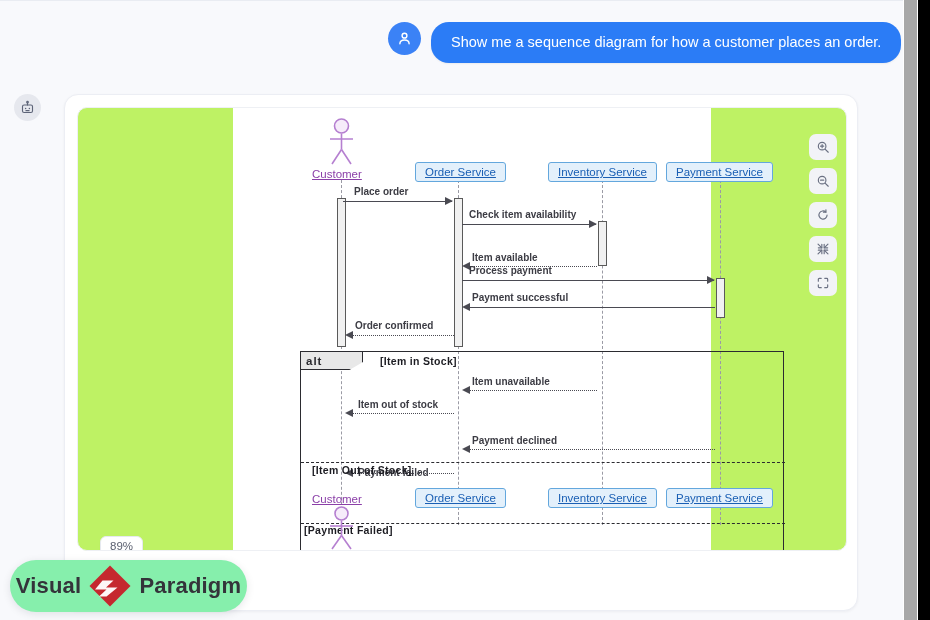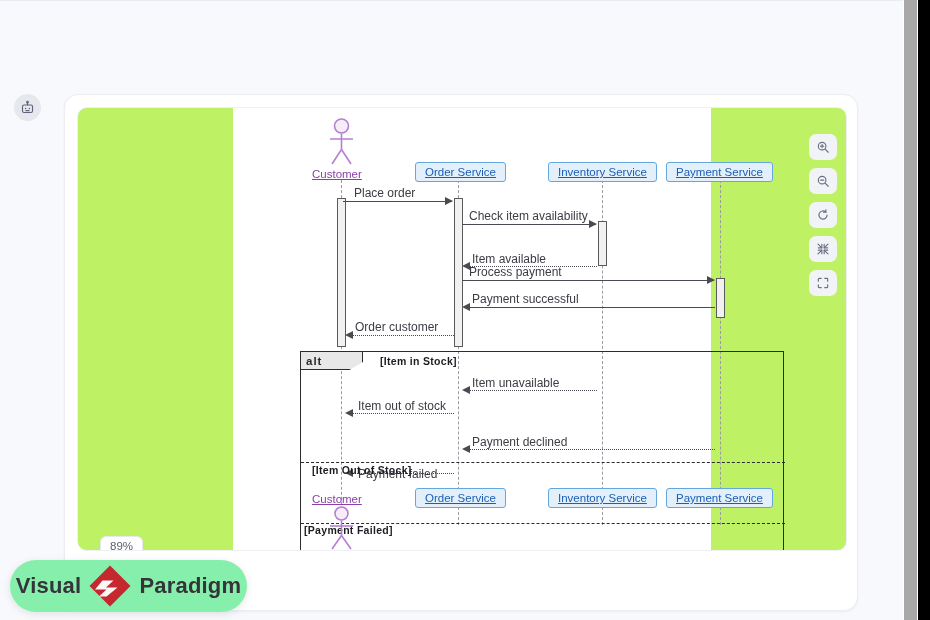--- a/index.html
+++ b/index.html
@@ -156,23 +156,24 @@
     white-space: nowrap;
   }
   .activation {
     position: absolute;
     background: #f1f1f1;
     border: 1px solid #5a5a5a;
     width: 9px;
   }
   .msg-label {
     position: absolute;
-    font-size: 12px;
+    font-size: 10px;
     color: #3c3c44;
     white-space: nowrap;
+    font-weight: bold;
   }
   .msg-line-solid {
     position: absolute; height: 0;
     border-top: 1.4px solid #4a4a52;
   }
   .msg-line-dotted {
     position: absolute; height: 0;
     border-top: 1.6px dotted #4a4a52;
   }
   .arrow-r, .arrow-l {
@@ -212,20 +213,29 @@
   }
   .actor-fig { position: absolute; }
 </style>
 </head>
 <body>
 
 <div id="app">
 
   <div class="topline"></div>
 
+  <div id="user-row">
+    <div id="user-avatar">
+      <svg width="17" height="17" viewBox="0 0 24 24" fill="none" stroke="#ffffff" stroke-width="2" stroke-linecap="round" stroke-linejoin="round">
+        <circle cx="12" cy="8" r="3.4"></circle>
+        <path d="M5.5 19.5c0-3.4 2.9-5.5 6.5-5.5s6.5 2.1 6.5 5.5"></path>
+      </svg>
+    </div>
+    <div id="user-bubble">Show me a sequence diagram for how a customer places an order.</div>
+  </div>
 
   <div id="bot-avatar">
     <svg width="15" height="15" viewBox="0 0 24 24" fill="none" stroke="#5d6478" stroke-width="1.8" stroke-linecap="round" stroke-linejoin="round">
       <rect x="4" y="8" width="16" height="12" rx="2.5"></rect>
       <path d="M12 4.5v3.5"></path>
       <circle cx="12" cy="3.4" r="1.3"></circle>
       <circle cx="9" cy="13.5" r="1.2" fill="#5d6478" stroke="none"></circle>
       <circle cx="15" cy="13.5" r="1.2" fill="#5d6478" stroke="none"></circle>
       <path d="M9.5 17h5"></path>
     </svg>
@@ -274,21 +284,21 @@
         <div class="arrow-l" style="left:384px; top:154px;"></div>
 
         <div class="msg-label" style="left:391px; top:157px;">Process payment</div>
         <div class="msg-line-solid" style="left:384px; top:172px; width:252px;"></div>
         <div class="arrow-r" style="left:629px; top:168px;"></div>
 
         <div class="msg-label" style="left:394px; top:184px;">Payment successful</div>
         <div class="msg-line-solid" style="left:391px; top:199px; width:246px;"></div>
         <div class="arrow-l" style="left:384px; top:195px;"></div>
 
-        <div class="msg-label" style="left:277px; top:212px;">Order customer</div>
+        <div class="msg-label" style="left:277px; top:212px;">Order confirmed</div>
         <div class="msg-line-dotted" style="left:274px; top:227px; width:102px;"></div>
         <div class="arrow-l" style="left:267px; top:223px;"></div>
 
         <div class="msg-label" style="left:394px; top:268px;">Item unavailable</div>
         <div class="msg-line-dotted" style="left:391px; top:282px; width:128px;"></div>
         <div class="arrow-l" style="left:384px; top:278px;"></div>
 
         <div class="msg-label" style="left:280px; top:291px;">Item out of stock</div>
         <div class="msg-line-dotted" style="left:274px; top:305px; width:102px;"></div>
         <div class="arrow-l" style="left:267px; top:301px;"></div>

